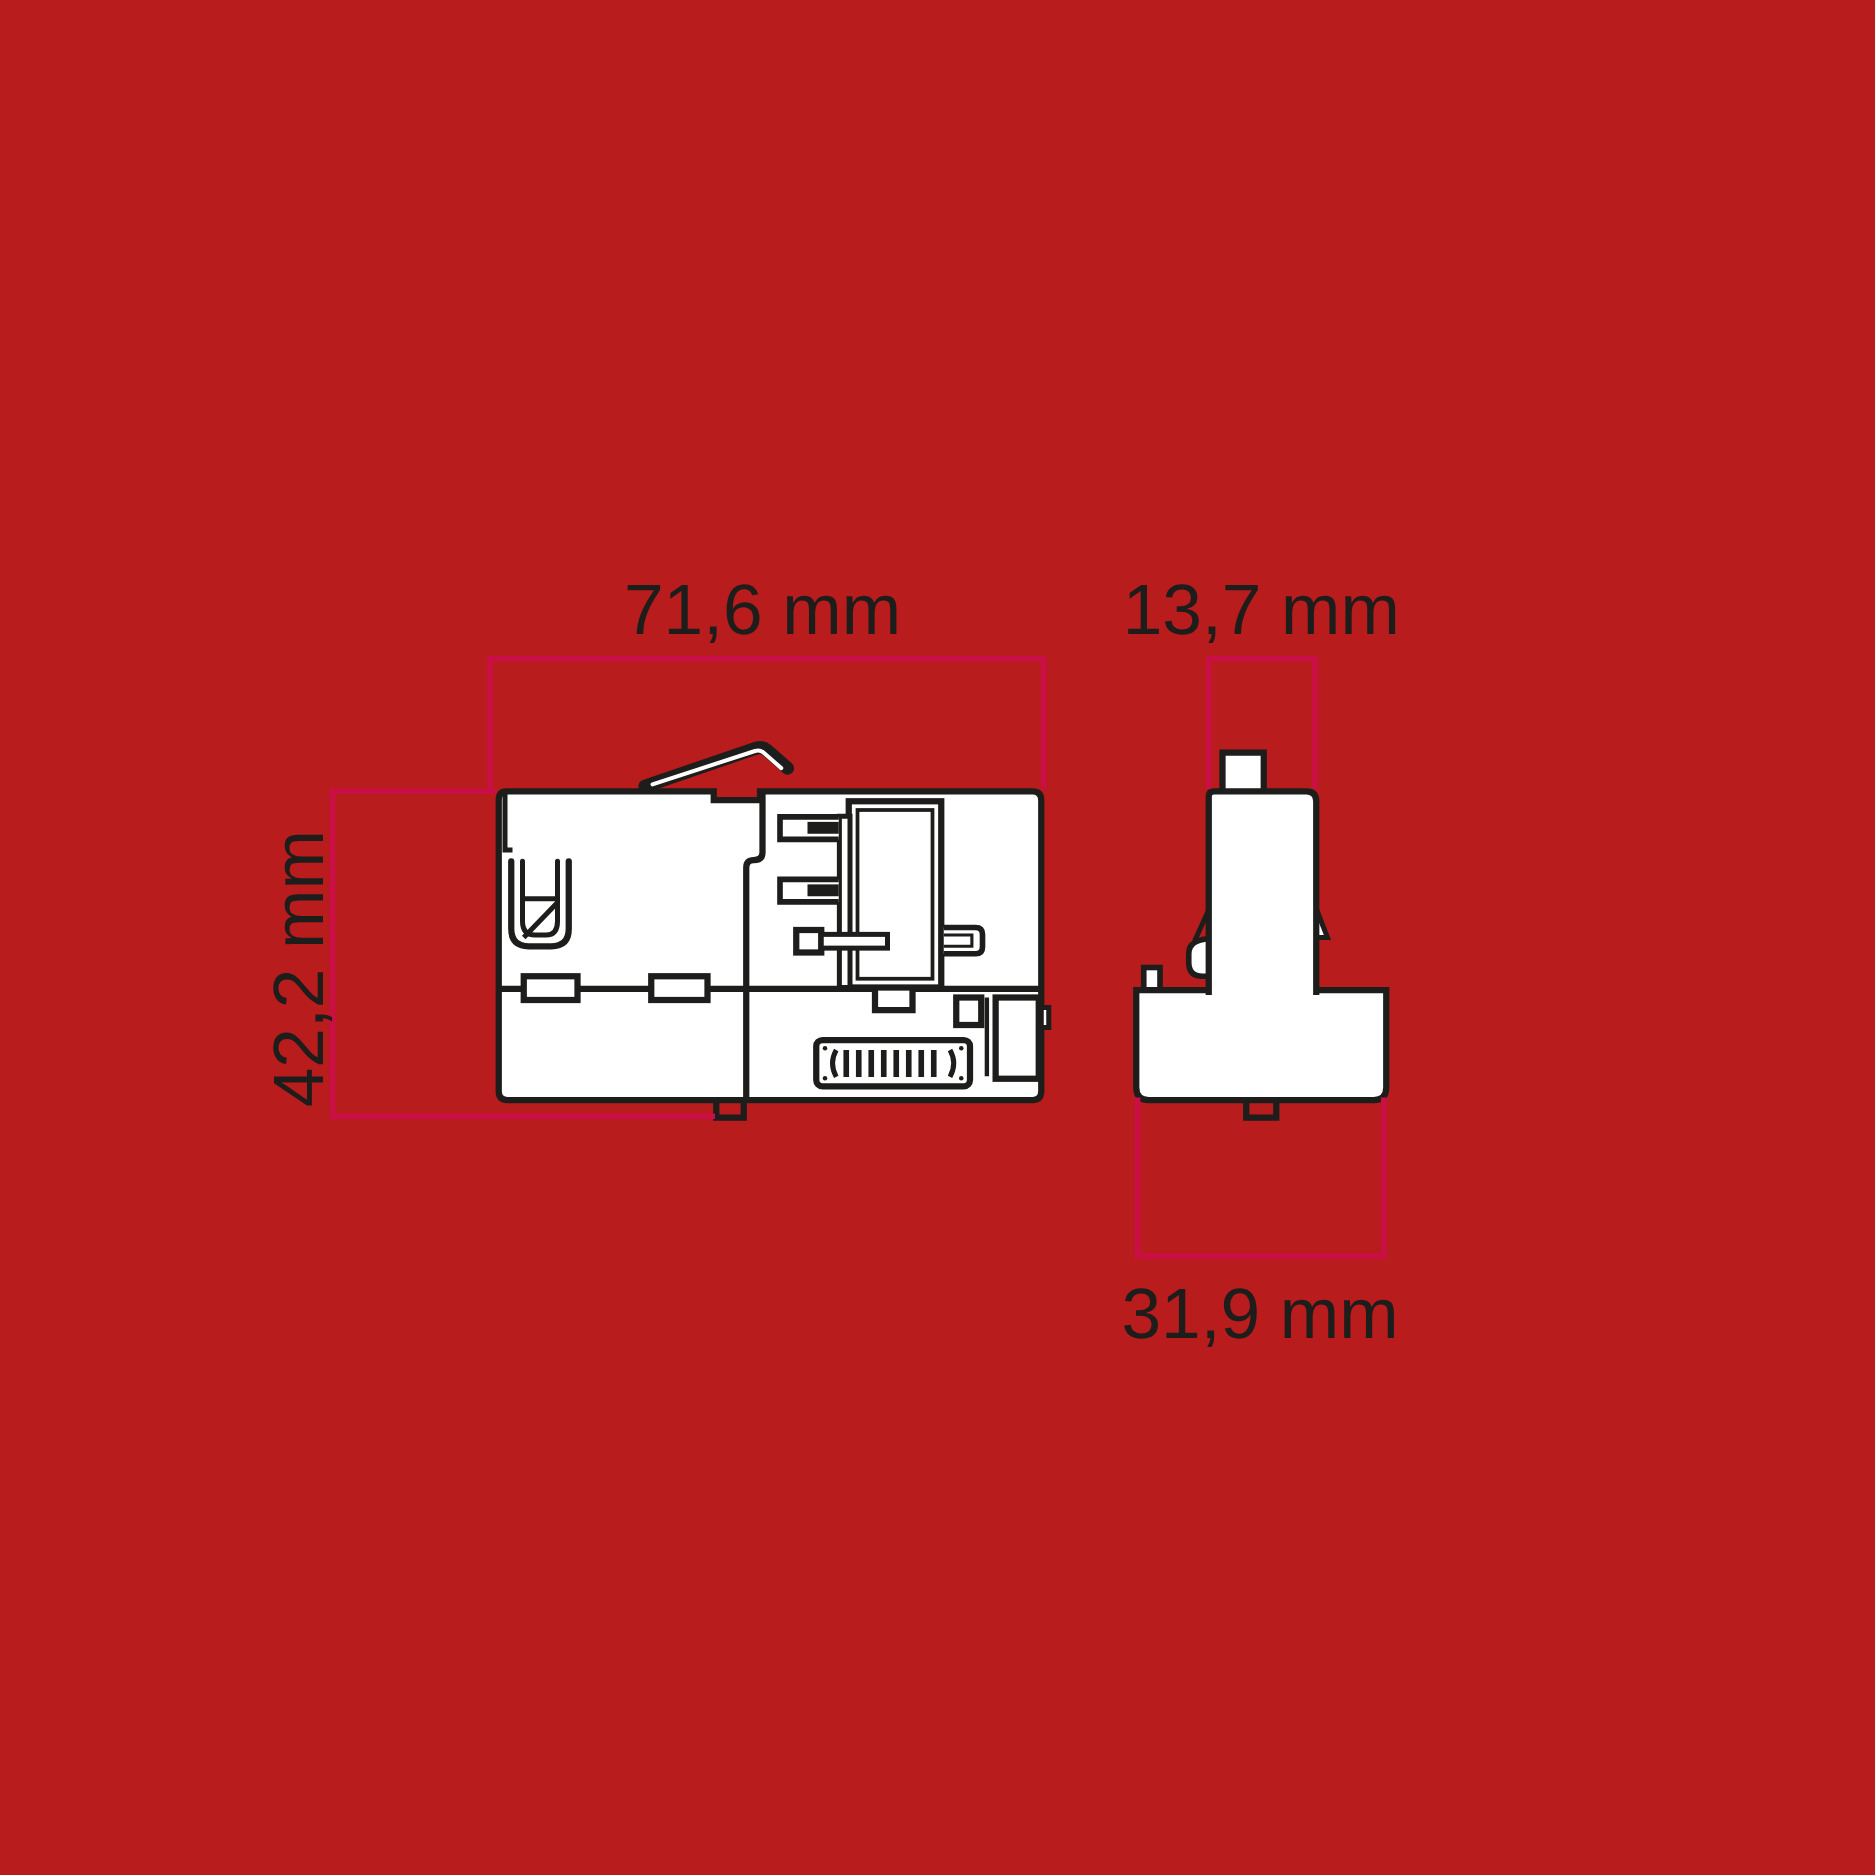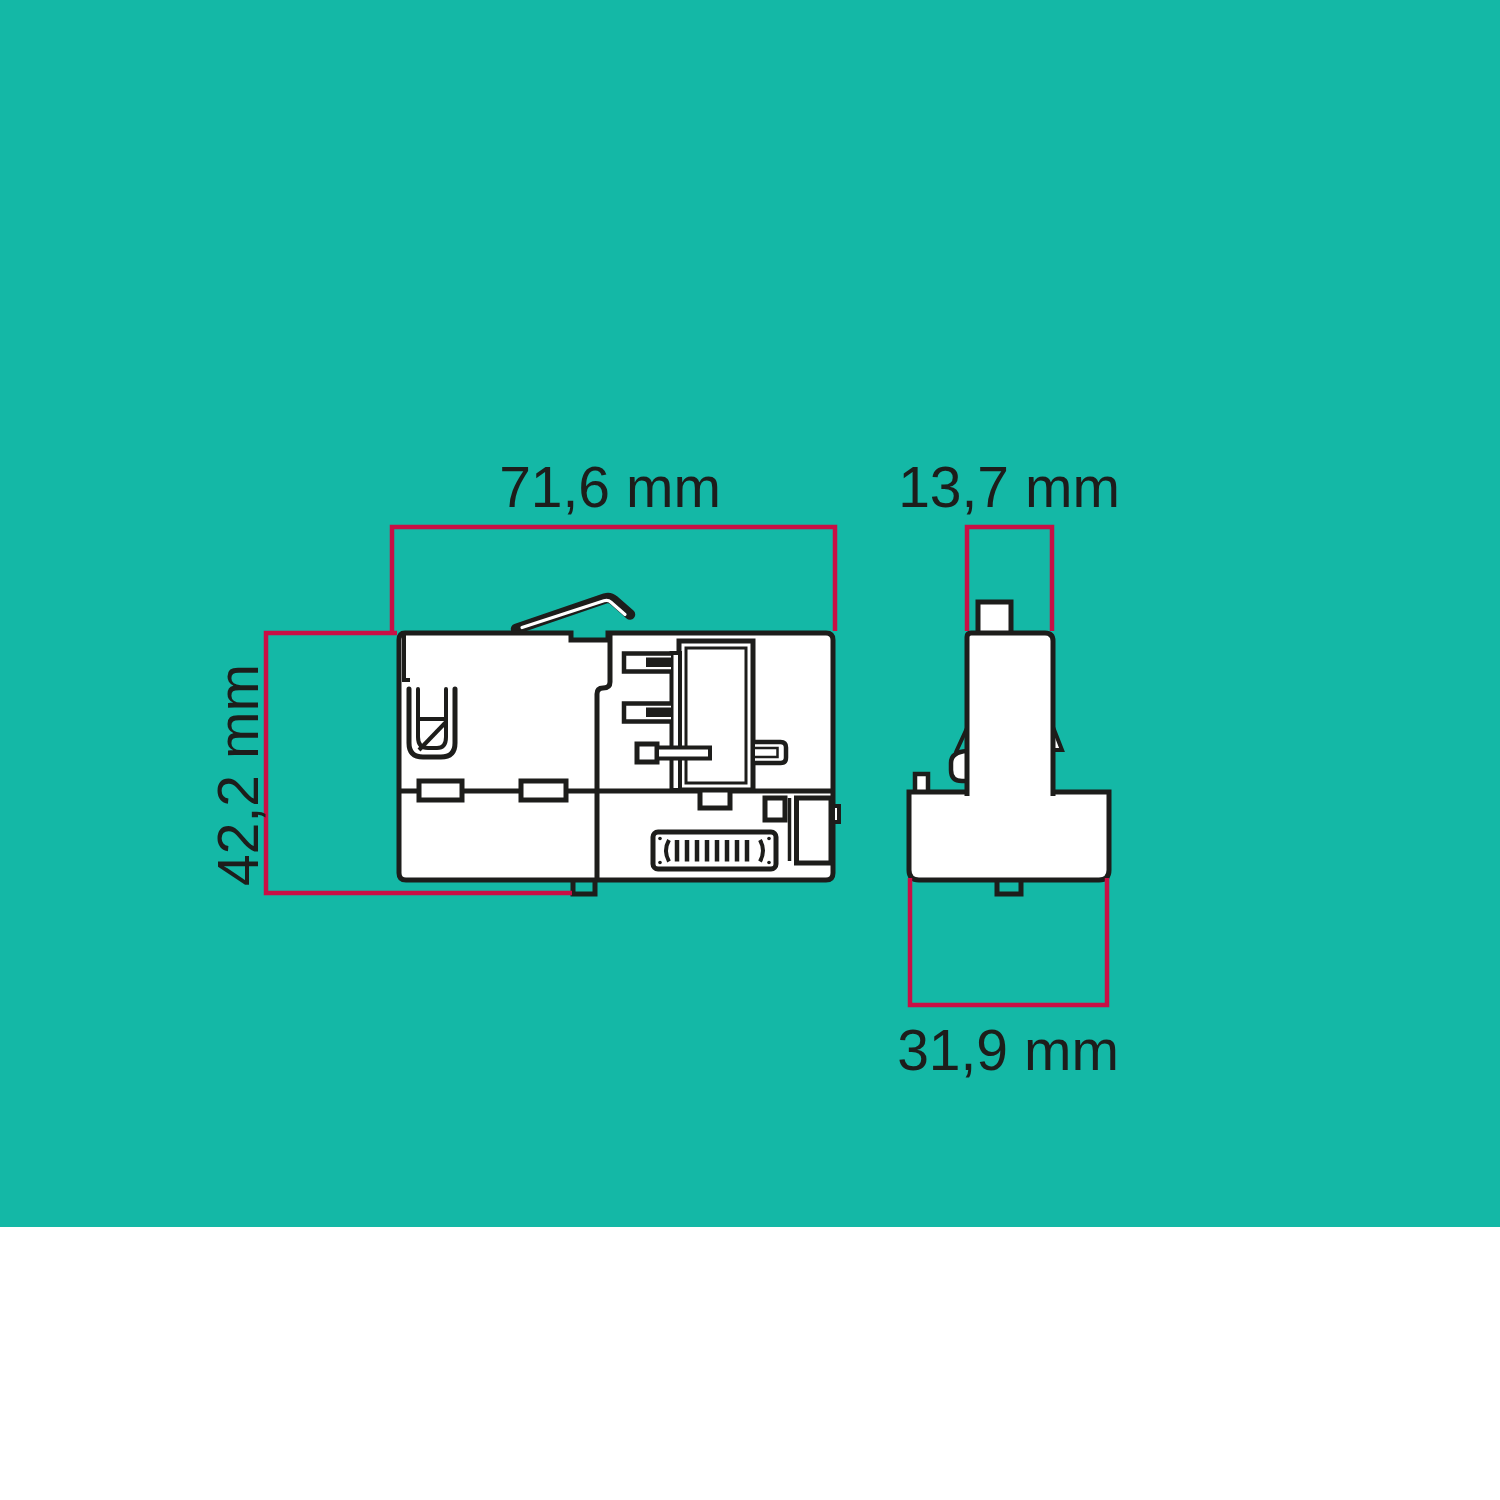--- a/index.html
+++ b/index.html
@@ -1,17 +1,17 @@
 <!DOCTYPE html>
 <html><head>
 <meta charset="utf-8">
 <style>
   html, body { margin: 0; padding: 0; background: #ffffff; }
   body { width: 1500px; height: 1500px; font-family: "Liberation Sans", sans-serif; }
-  #canvas { position: relative; width: 1500px; height: 1227px; background: #14b8a6; overflow: hidden; text-decoration: underline; }
+  #canvas { position: relative; width: 1500px; height: 1500px; background: #b91c1c; overflow: hidden; text-decoration: underline; }
   svg { display: block; }
   
   .s25 { stroke-width: 2.5; }
   .s3  { stroke-width: 3; }
   .s35 { stroke-width: 3.5; }
   .s4  { stroke-width: 4; }
   .s45 { stroke-width: 4.5; }
   .s5  { stroke-width: 5; }
   .s10 { stroke-width: 10.5; }
   .s32 { stroke-width: 3.2; }

